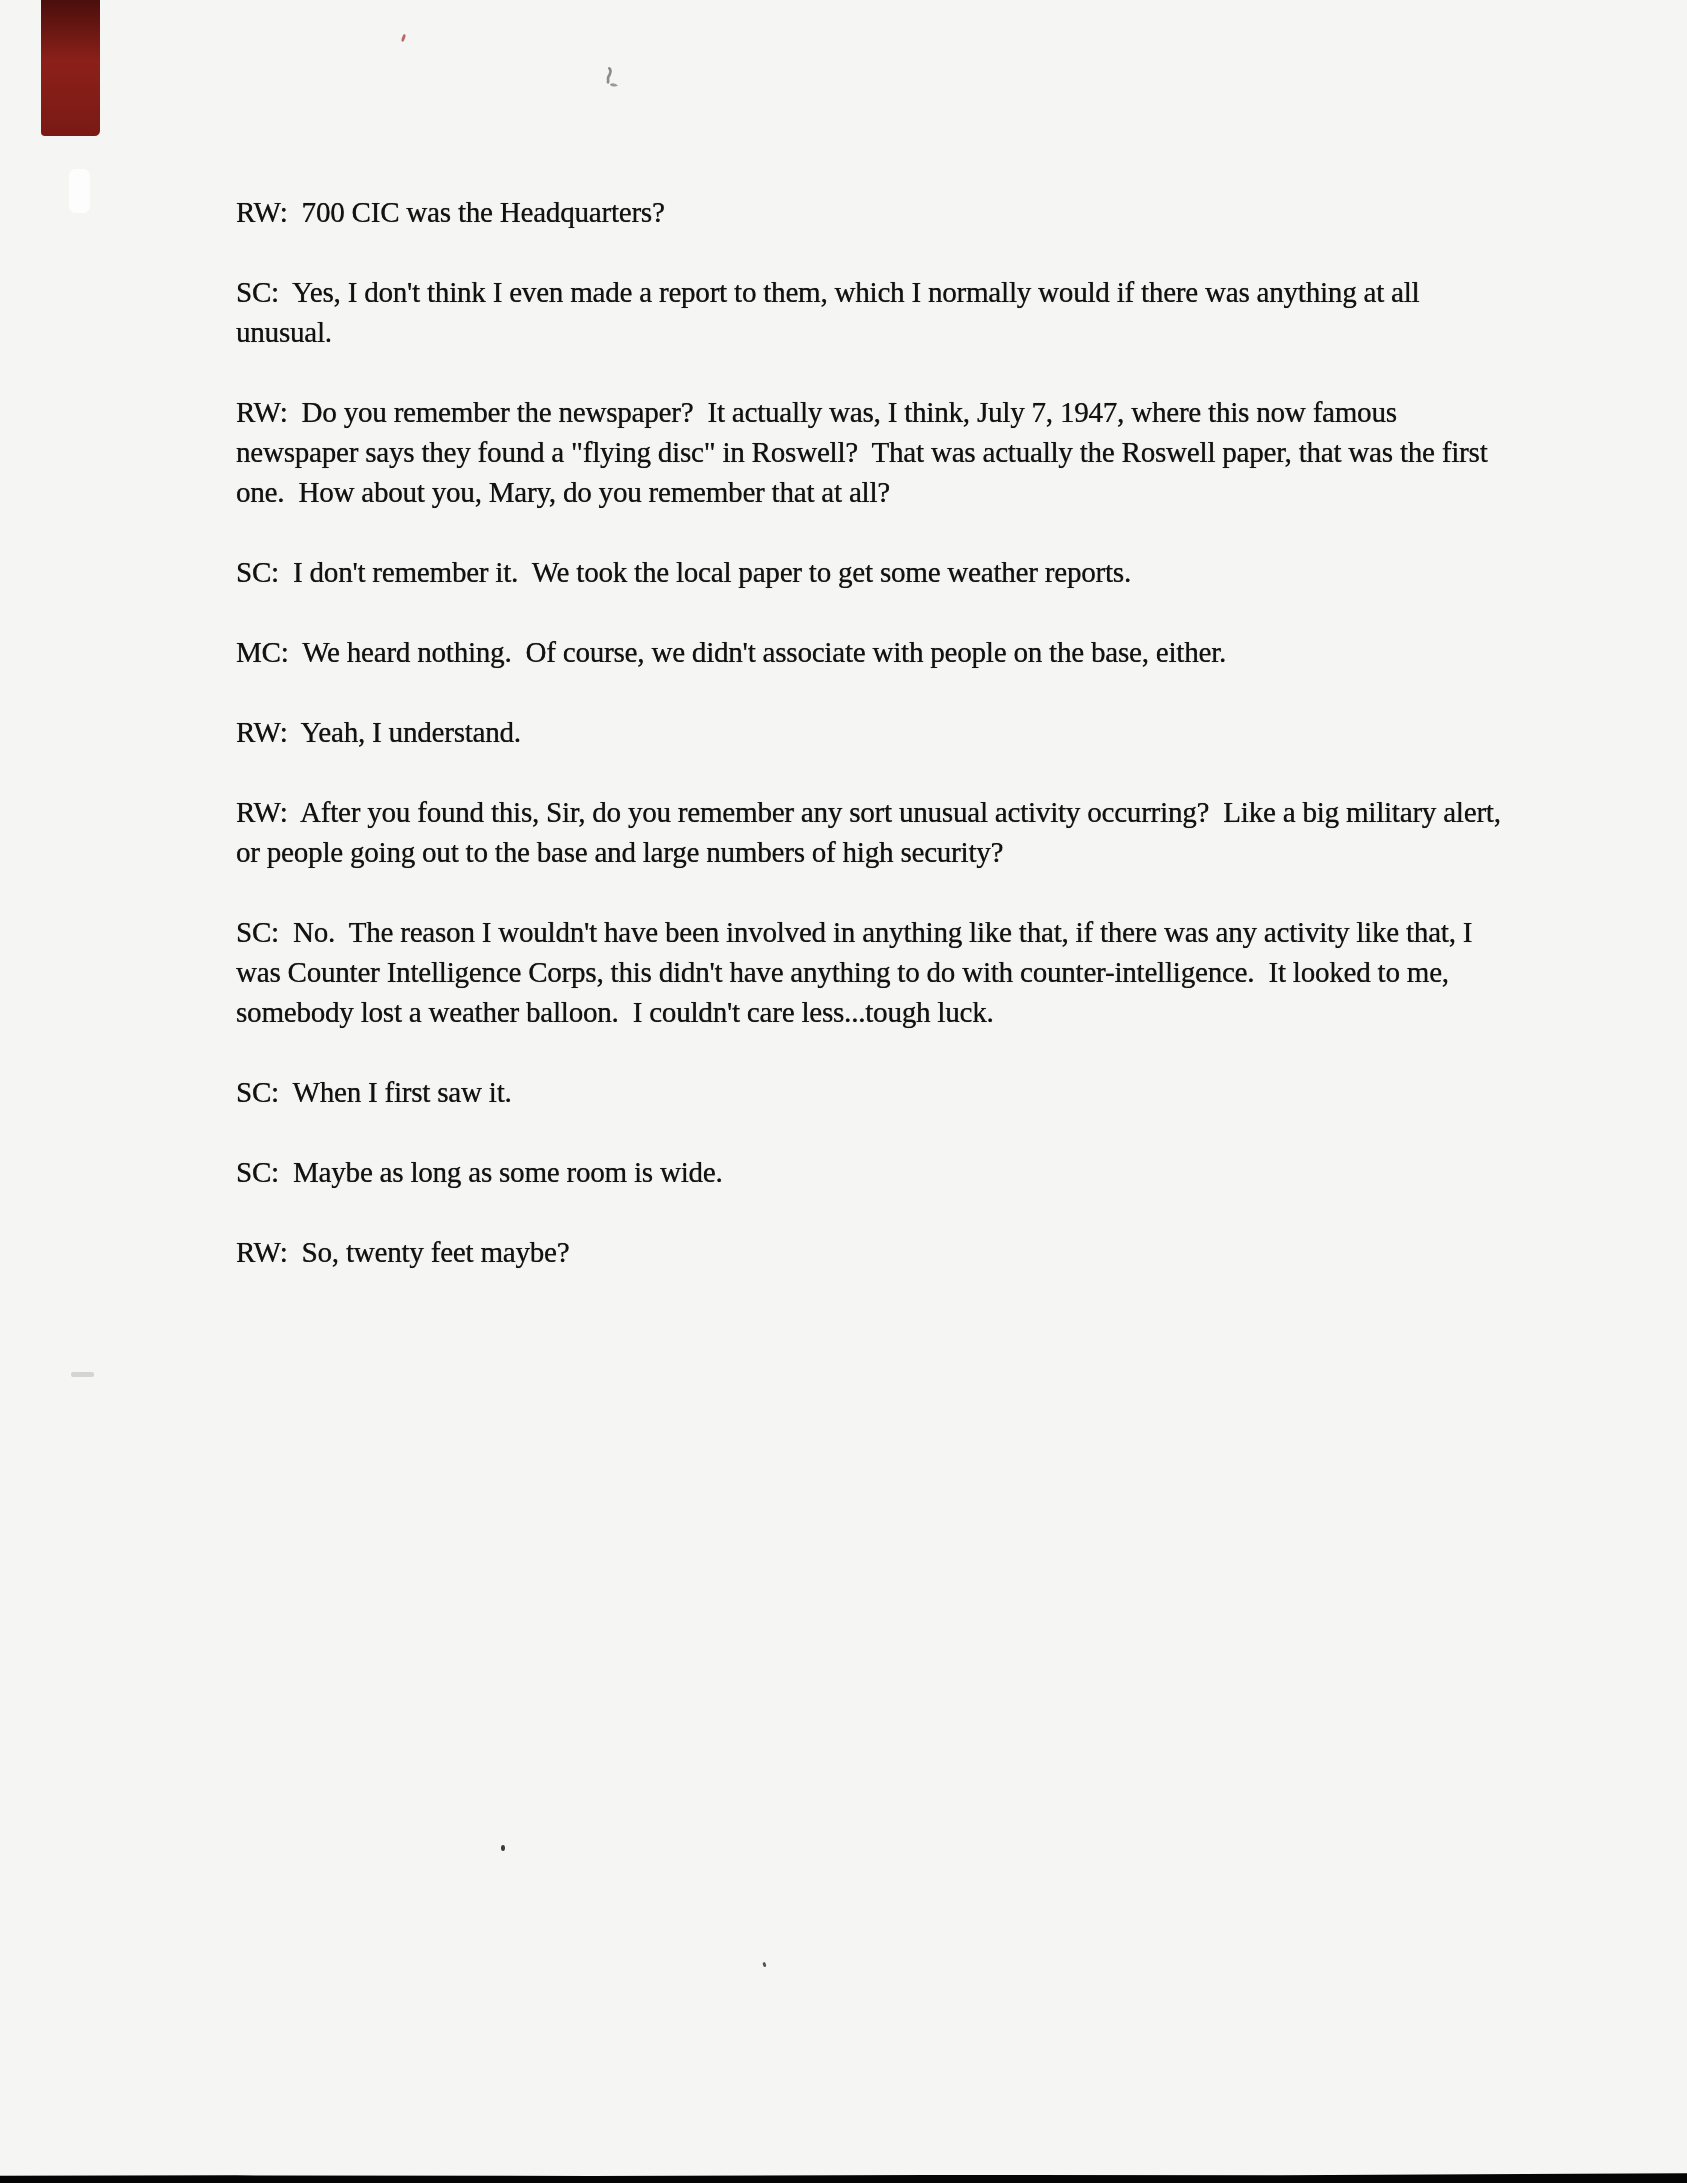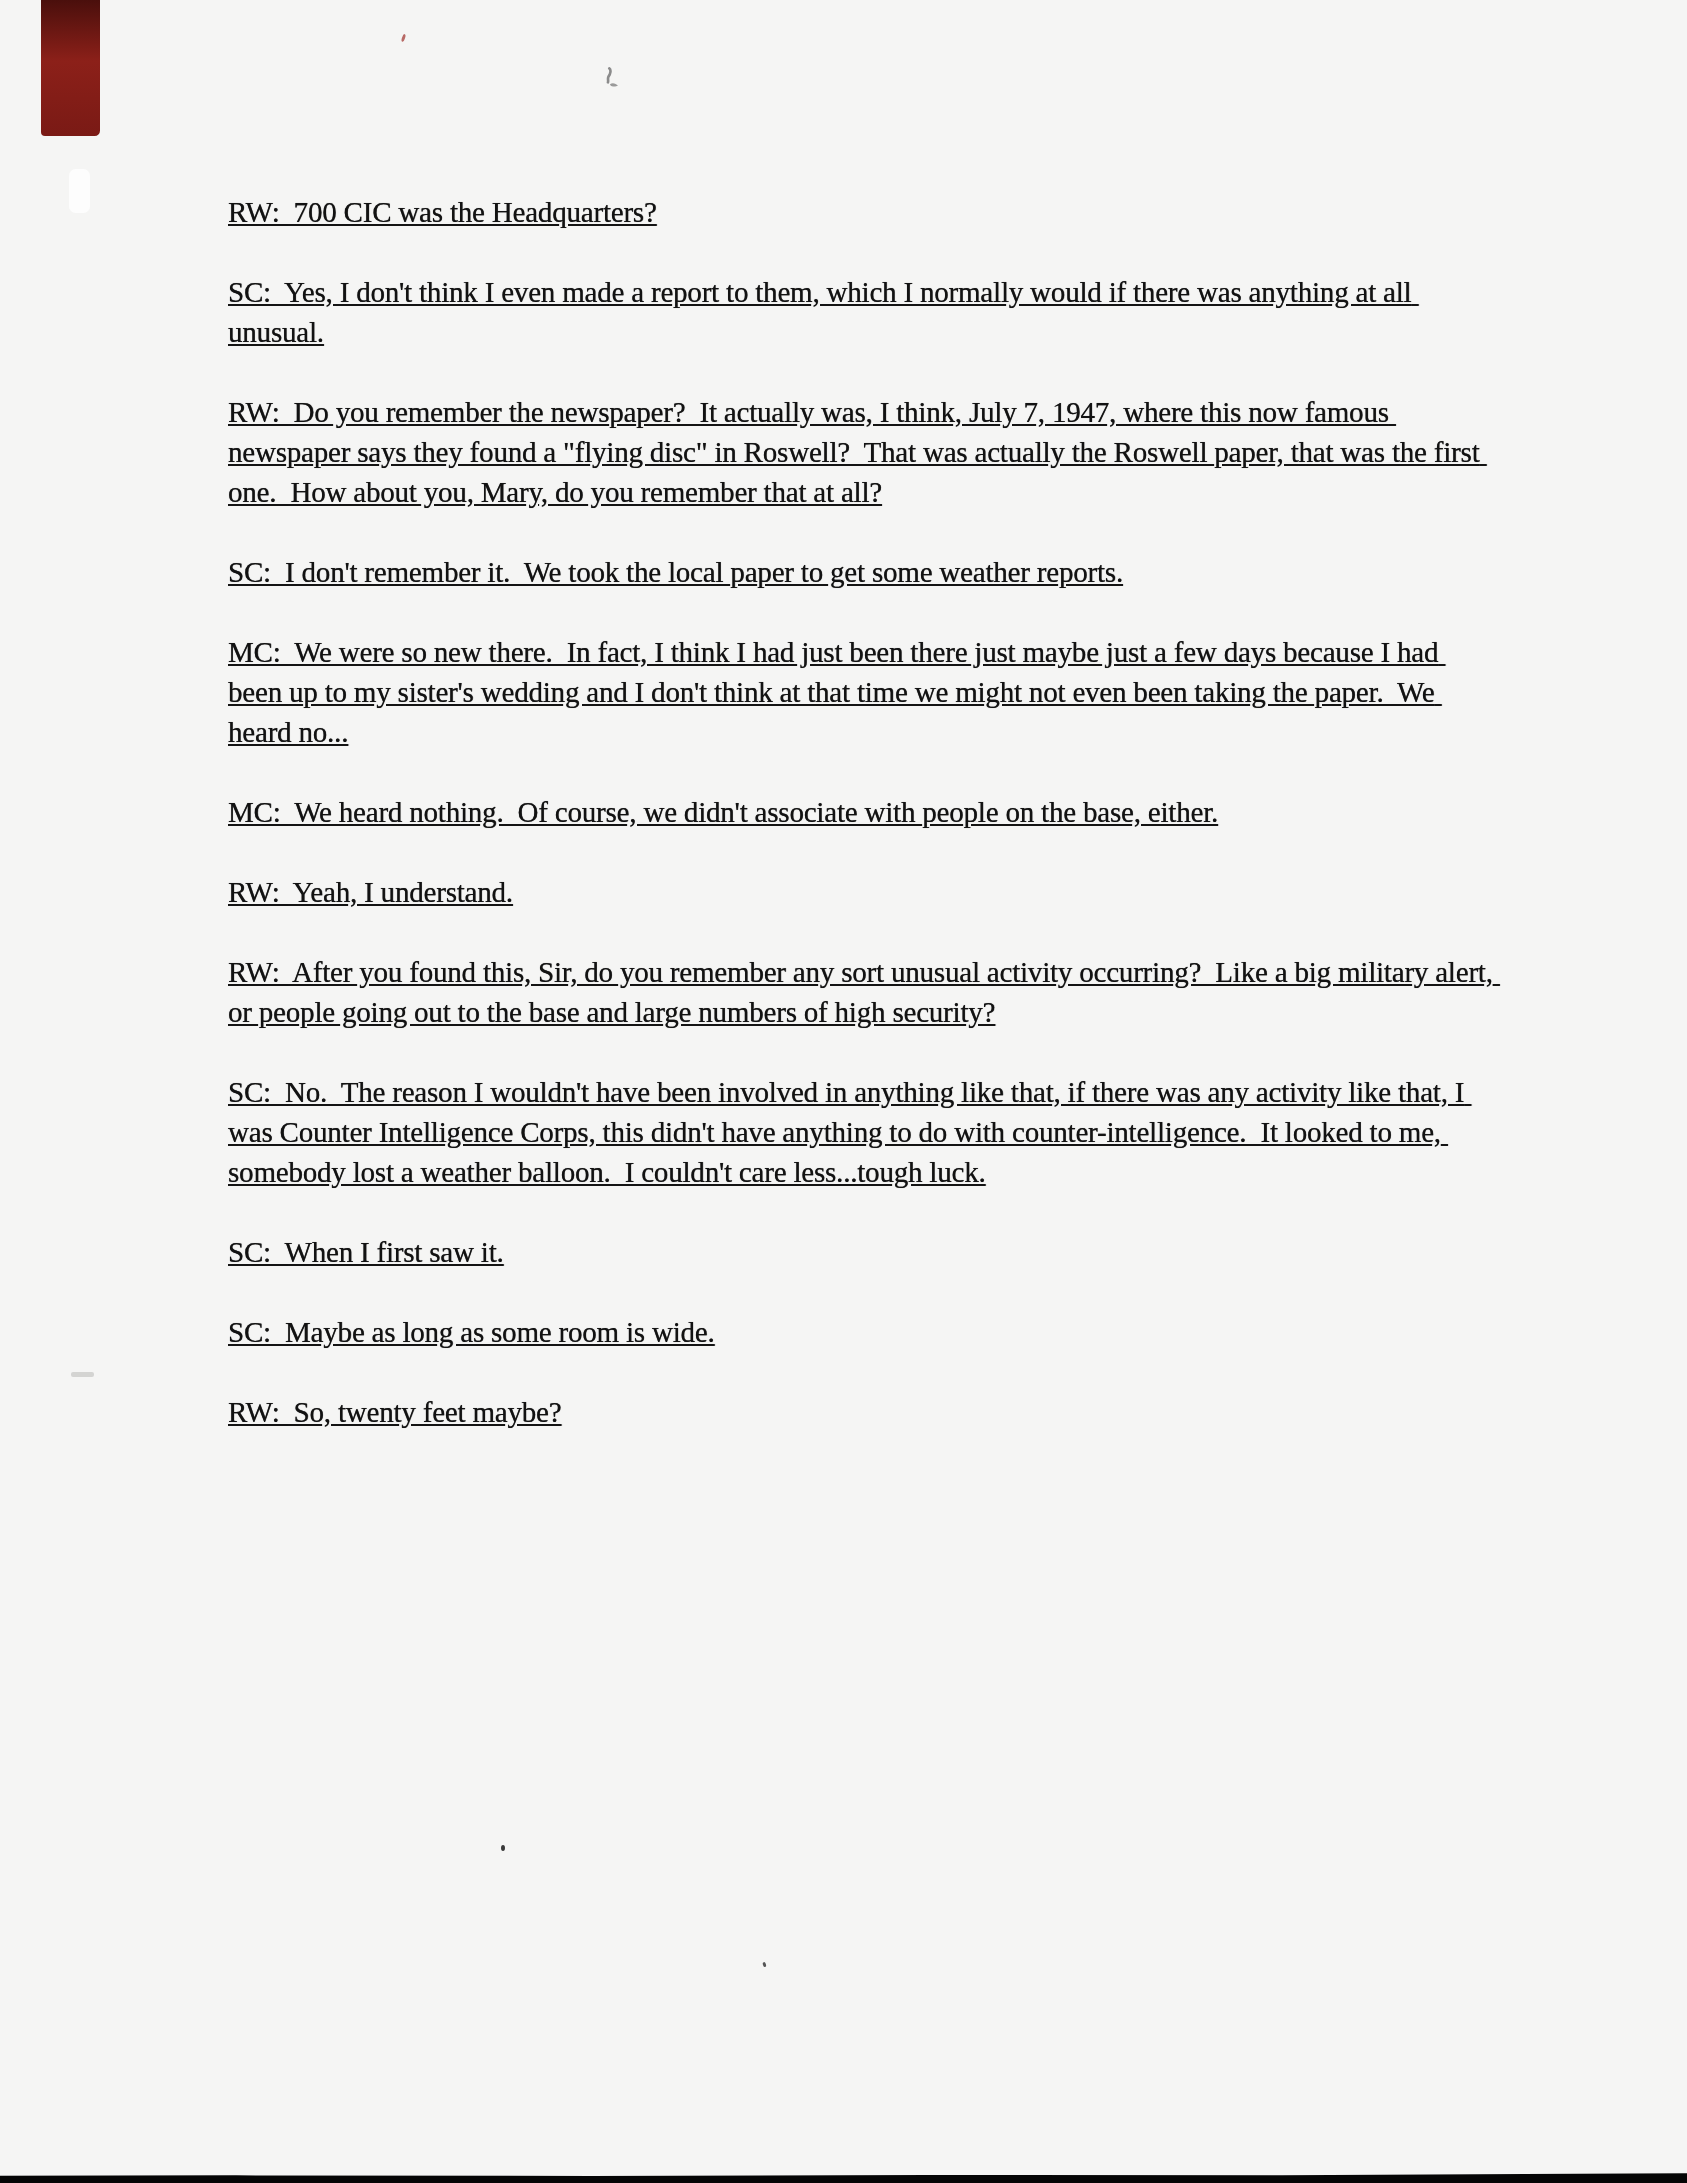--- a/index.html
+++ b/index.html
@@ -11,24 +11,23 @@
     position: relative;
     width: 1687px;
     height: 2183px;
     background: #f5f5f4;
     overflow: hidden;
     font-family: "Liberation Serif", "DejaVu Serif", serif;
     color: #141414;
   }
   .text-block {
     position: absolute;
-    left: 228px;
+    left: 236px;
     top: 192px;
     width: 1270px;
-    text-decoration: underline;
   }
   .para {
     margin: 0 0 40px 0;
     font-size: 29px;
     line-height: 40px;
     letter-spacing: -0.2px;
     white-space: pre-wrap;
     text-align: left;
     color: #121212;
     text-shadow: 0 0 0.7px rgba(10,10,10,0.55), 0.3px 0 0 rgba(10,10,10,0.4);
@@ -126,21 +125,20 @@
   <div class="dash-faint"></div>
   <div class="dot-1"></div>
   <div class="dot-2"></div>
   <div class="bottombar"></div>
 
   <div class="text-block">
     <p class="para">RW:  700 CIC was the Headquarters?</p>
     <p class="para">SC:  Yes, I don't think I even made a report to them, which I normally would if there was anything at all unusual.</p>
     <p class="para">RW:  Do you remember the newspaper?  It actually was, I think, July 7, 1947, where this now famous newspaper says they found a "flying disc" in Roswell?  That was actually the Roswell paper, that was the first one.  How about you, Mary, do you remember that at all?</p>
     <p class="para">SC:  I don't remember it.  We took the local paper to get some weather reports.</p>
-    <p class="para">MC:  We were so new there.  In fact, I think I had just been there just maybe just a few days because I had been up to my sister's wedding and I don't think at that time we might not even been taking the paper.  We heard no...</p>
     <p class="para">MC:  We heard nothing.  Of course, we didn't associate with people on the base, either.</p>
     <p class="para">RW:  Yeah, I understand.</p>
     <p class="para">RW:  After you found this, Sir, do you remember any sort unusual activity occurring?  Like a big military alert, or people going out to the base and large numbers of high security?</p>
     <p class="para">SC:  No.  The reason I wouldn't have been involved in anything like that, if there was any activity like that, I was Counter Intelligence Corps, this didn't have anything to do with counter-intelligence.  It looked to me, somebody lost a weather balloon.  I couldn't care less...tough luck.</p>
     <p class="para">SC:  When I first saw it.</p>
     <p class="para">SC:  Maybe as long as some room is wide.</p>
     <p class="para">RW:  So, twenty feet maybe?</p>
   </div>
 
 </div>

